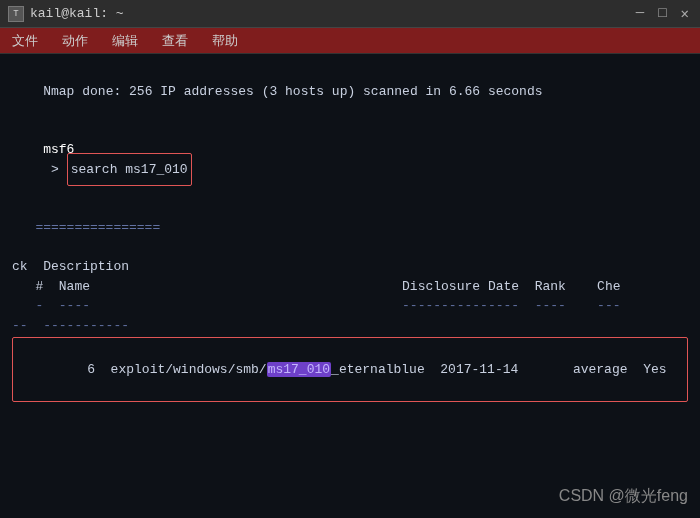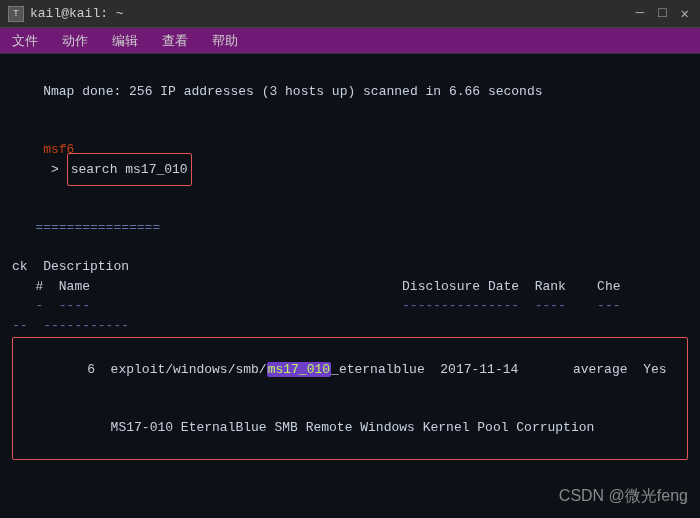--- a/index.html
+++ b/index.html
@@ -48,21 +48,21 @@
     }
     .titlebar-btn {
       color: #aaa;
       font-size: 14px;
       cursor: pointer;
       padding: 0 3px;
     }
 
     
     .menubar {
-      background: #701a75;
+      background: #7f1d1d;
       height: 26px;
       display: flex;
       align-items: center;
       padding: 0 8px;
       gap: 16px;
       border-bottom: 1px solid #333;
     }
     .menubar-item {
       color: #cccccc;
       font-size: 13px;
@@ -82,39 +82,39 @@
     }
 
     .line {
       white-space: pre;
       margin-bottom: 0px;
     }
 
     .text-white { color: #c8d0e0; }
     .text-gray { color: #6272a4; }
 
-    .prompt-green { color: #c2410c; }
+    .prompt-green { color: #ffffff; }
 
     .search-cmd-box {
       display: inline;
       border: 1.5px solid #e05555;
       border-radius: 2px;
       padding: 8px 3px;
     }
 
     .result-box {
       border: 1.5px solid #e05555;
       border-radius: 2px;
       margin: 2px 0;
       padding: 2px 4px;
     }
 
     .highlight-purple {
       background: #6e40c9;
-      color: #bef264;
+      color: #c4b5fd;
       border-radius: 2px;
       padding: 0 1px;
     }
 
     .watermark {
       position: absolute;
       bottom: 10px;
       right: 12px;
       color: #888;
       font-size: 16px;
@@ -168,19 +168,16 @@
 
   <div class="line text-white"><span>ck  Description</span></div>
   <div class="line text-white"><span>   #  Name                                        Disclosure Date  Rank    Che</span></div>
   <div class="line text-gray"><span>   -  ----                                        ---------------  ----    ---</span></div>
   <div class="line text-gray"><span>--  -----------</span></div>
 
   <div class="result-box">
     <div class="line text-white">
       <span>   6  exploit/windows/smb/</span><span class="highlight-purple">ms17_010</span><span>_eternalblue  2017-11-14       average  Yes</span>
     </div>
-    <div class="line text-white">
-      <span>      MS17-010 EternalBlue SMB Remote Windows Kernel Pool Corruption</span>
-    </div>
   </div>
 
   <div class="watermark">CSDN @微光feng</div>
 </div>
 
 </body></html>

